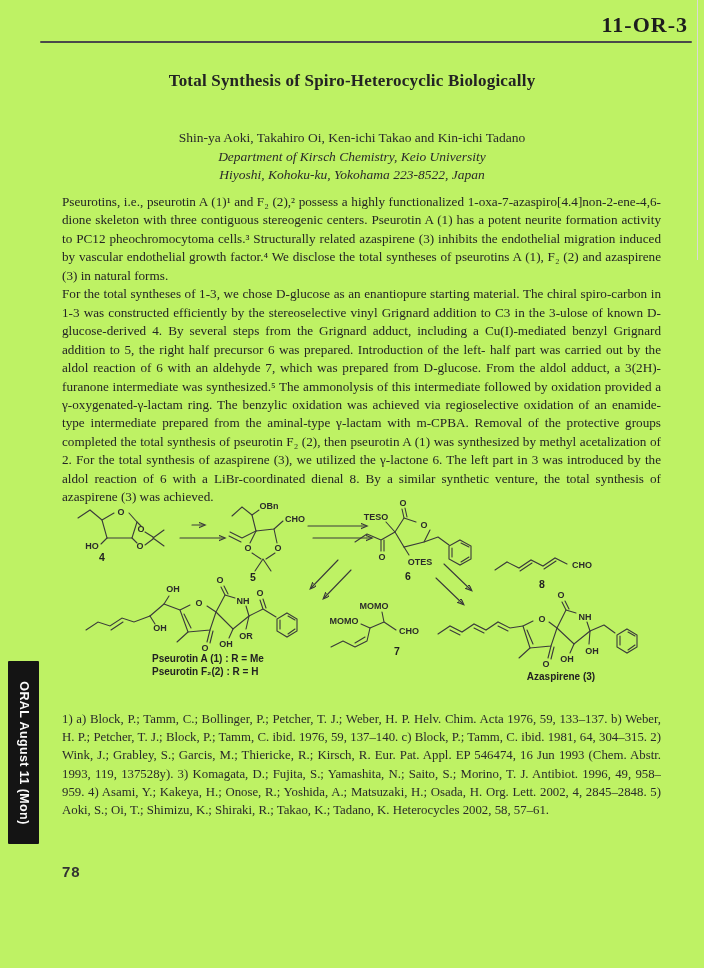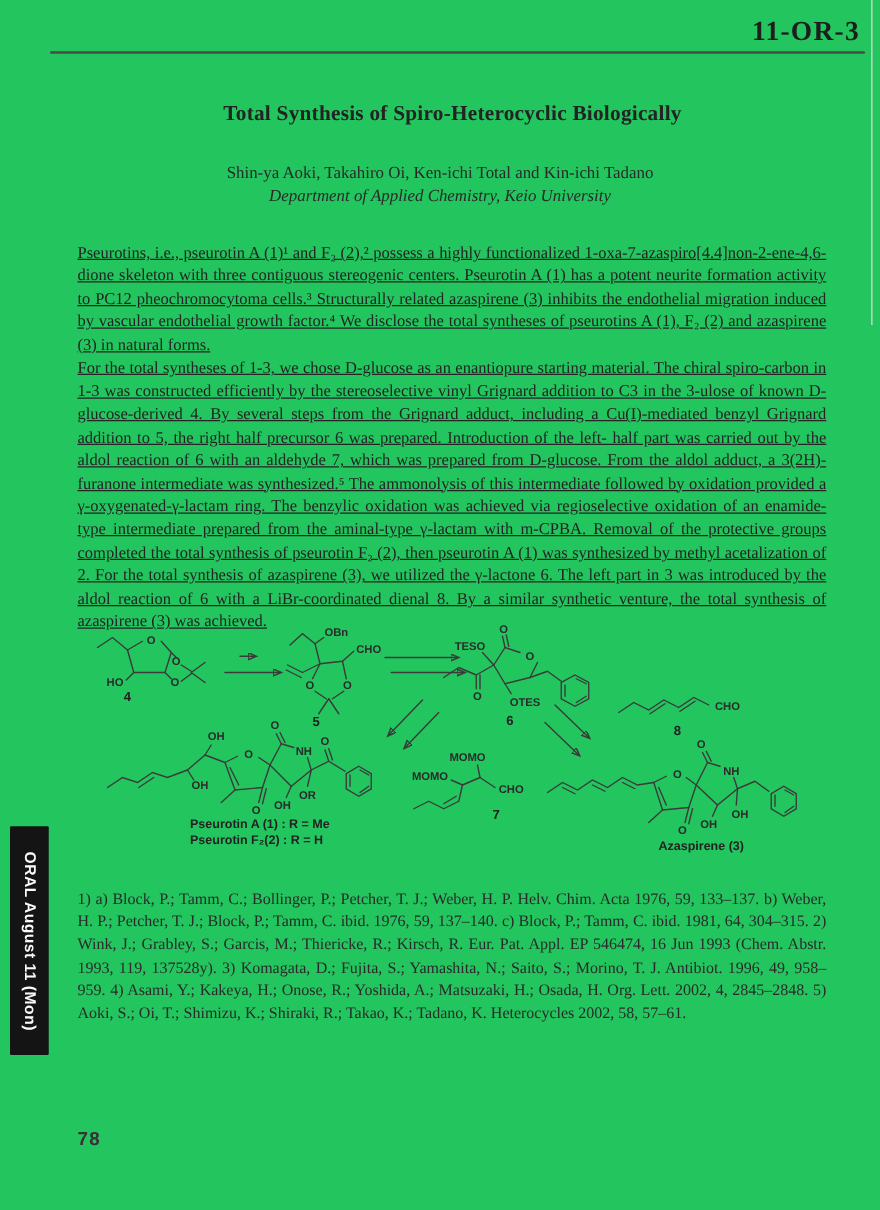--- a/index.html
+++ b/index.html
@@ -1,55 +1,55 @@
 <!DOCTYPE html>
 <html><head>
 <meta charset="utf-8">
 <style>
   html,body{margin:0;padding:0;}
   body{background:#e8e8e8;}
   .page{
     position:relative;
     width:704px;height:968px;
     margin:0 auto;
-    background:#22c55e;
+    background:#bef264;
     overflow:hidden;
     font-family:"Liberation Serif", serif;
     color:#262626;
   }
   .scan-edge{position:absolute;right:6px;top:0;width:1px;height:260px;background:#d9d9d6;}
   .session-code{
     position:absolute;top:12px;right:16px;
     font:bold 22px "Liberation Serif", serif;
     letter-spacing:1px;color:#1d1d1d;
   }
   .header-rule{
     position:absolute;left:40px;top:41px;width:652px;height:2px;
     background:#4a4a4a;border-radius:1px;
   }
   .title{
-    position:absolute;left:40px;top:70px;width:624px;margin:10px;
+    position:absolute;left:40px;top:70px;width:624px;margin:0;
     text-align:center;
     font:bold 17px/21.5px "Liberation Serif", serif;
     color:#232323;letter-spacing:.2px;
   }
   .authors{
     position:absolute;left:40px;top:130px;width:624px;
     text-align:center;font:13.5px "Liberation Serif", serif;color:#2a2a2a;
   }
   .affil1,.affil2{
     position:absolute;left:40px;width:624px;text-align:center;
     font:italic 13.5px "Liberation Serif", serif;color:#2a2a2a;
   }
   .affil1{top:149px;}
   .affil2{top:167px;}
   .body-text{
     position:absolute;left:62px;top:193px;width:599px;
     font:13.2px/18.45px "Liberation Serif", serif;
-    text-align:justify;color:#242424;text-decoration:underline;
+    text-align:justify;color:#242424;
   }
   .body-text p{margin:0;}
   .scheme{position:absolute;left:40px;top:498px;}
   .scheme path, .scheme line{stroke:#3a3a3a;stroke-width:1.1;fill:none;stroke-linecap:round;}
   .scheme .al{font:bold 9px "Liberation Sans", sans-serif;fill:#2b2b2b;text-anchor:middle;}
   .scheme .cn{font:bold 10.5px "Liberation Sans", sans-serif;fill:#222;text-anchor:middle;}
   .scheme .cap{font:bold 10px "Liberation Sans", sans-serif;fill:#222;}
   .scheme .capc{font:bold 10px "Liberation Sans", sans-serif;fill:#222;text-anchor:middle;}
   .references{
     position:absolute;left:62px;top:688px;width:599px;
@@ -61,39 +61,40 @@
     background:#141414;border-radius:1px;
   }
   .sidebar-tab span{
     position:absolute;left:50%;top:50%;
     transform:translate(-50%,-50%) rotate(90deg);
     white-space:nowrap;
     font:bold 12.5px "Liberation Sans", sans-serif;
     letter-spacing:.4px;color:#fafafa;
   }
   .page-number{
-    position:absolute;left:62px;top:903px;
+    position:absolute;left:62px;top:863px;
     font:600 15px "Liberation Sans", sans-serif;
     letter-spacing:1px;color:#333;
   }
 </style>
 </head>
 <body>
 
 <div class="page">
 
   <div class="scan-edge"></div>
 
   <div class="session-code">11-OR-3</div>
   <div class="header-rule"></div>
 
   <h1 class="title"><span>Total Synthesis of Spiro-Heterocyclic Biologically</span><br></h1>
 
-  <div class="authors">Shin-ya Aoki, Takahiro Oi, Ken-ichi Total and Kin-ichi Tadano</div>
-  <div class="affil1">Department of Applied Chemistry, Keio University</div>
+  <div class="authors">Shin-ya Aoki, Takahiro Oi, Ken-ichi Takao and Kin-ichi Tadano</div>
+  <div class="affil1">Department of Kirsch Chemistry, Keio University</div>
+  <div class="affil2">Hiyoshi, Kohoku-ku, Yokohama 223-8522, Japan</div>
 
   <div class="body-text">
     <p>Pseurotins, i.e., pseurotin A (1)¹ and F₂ (2),² possess a highly functionalized 1-oxa-7-azaspiro[4.4]non-2-ene-4,6-dione skeleton with three contiguous stereogenic centers.  Pseurotin A (1) has a potent neurite formation activity to PC12 pheochromocytoma cells.³  Structurally related azaspirene (3) inhibits the endothelial migration induced by vascular endothelial growth factor.⁴  We disclose the total syntheses of pseurotins A (1), F₂ (2) and azaspirene (3) in natural forms.</p>
     <p>For the total syntheses of 1-3, we chose D-glucose as an enantiopure starting material.  The chiral spiro-carbon in 1-3 was constructed efficiently by the stereoselective vinyl Grignard addition to C3 in the 3-ulose of known D-glucose-derived 4.  By several steps from the Grignard adduct, including a Cu(I)-mediated benzyl Grignard addition to 5, the right half precursor 6 was prepared. Introduction of the left- half part was carried out by the aldol reaction of 6 with an aldehyde 7, which was prepared from D-glucose.  From the aldol adduct, a 3(2H)-furanone intermediate was synthesized.⁵  The ammonolysis of this intermediate followed by oxidation provided a γ-oxygenated-γ-lactam ring. The benzylic oxidation was achieved via regioselective oxidation of an enamide-type intermediate prepared from the aminal-type γ-lactam with m-CPBA.  Removal of the protective groups completed the total synthesis of pseurotin F₂ (2), then pseurotin A (1) was synthesized by methyl acetalization of 2. For the total synthesis of azaspirene (3), we utilized the γ-lactone 6. The left part in 3 was introduced by the aldol reaction of 6 with a LiBr-coordinated dienal 8.  By a similar synthetic venture, the total synthesis of azaspirene (3) was achieved.</p>
   </div>
 
   <svg class="scheme" width="660" height="200" viewBox="0 0 660 200" xmlns="http://www.w3.org/2000/svg">
     <defs>
       <marker id="ah" markerWidth="8" markerHeight="8" refX="5" refY="2.5" orient="auto">
         <path d="M0,0 L6,2.5 L0,5 Z" fill="#3a3a3a" stroke="none"></path>

